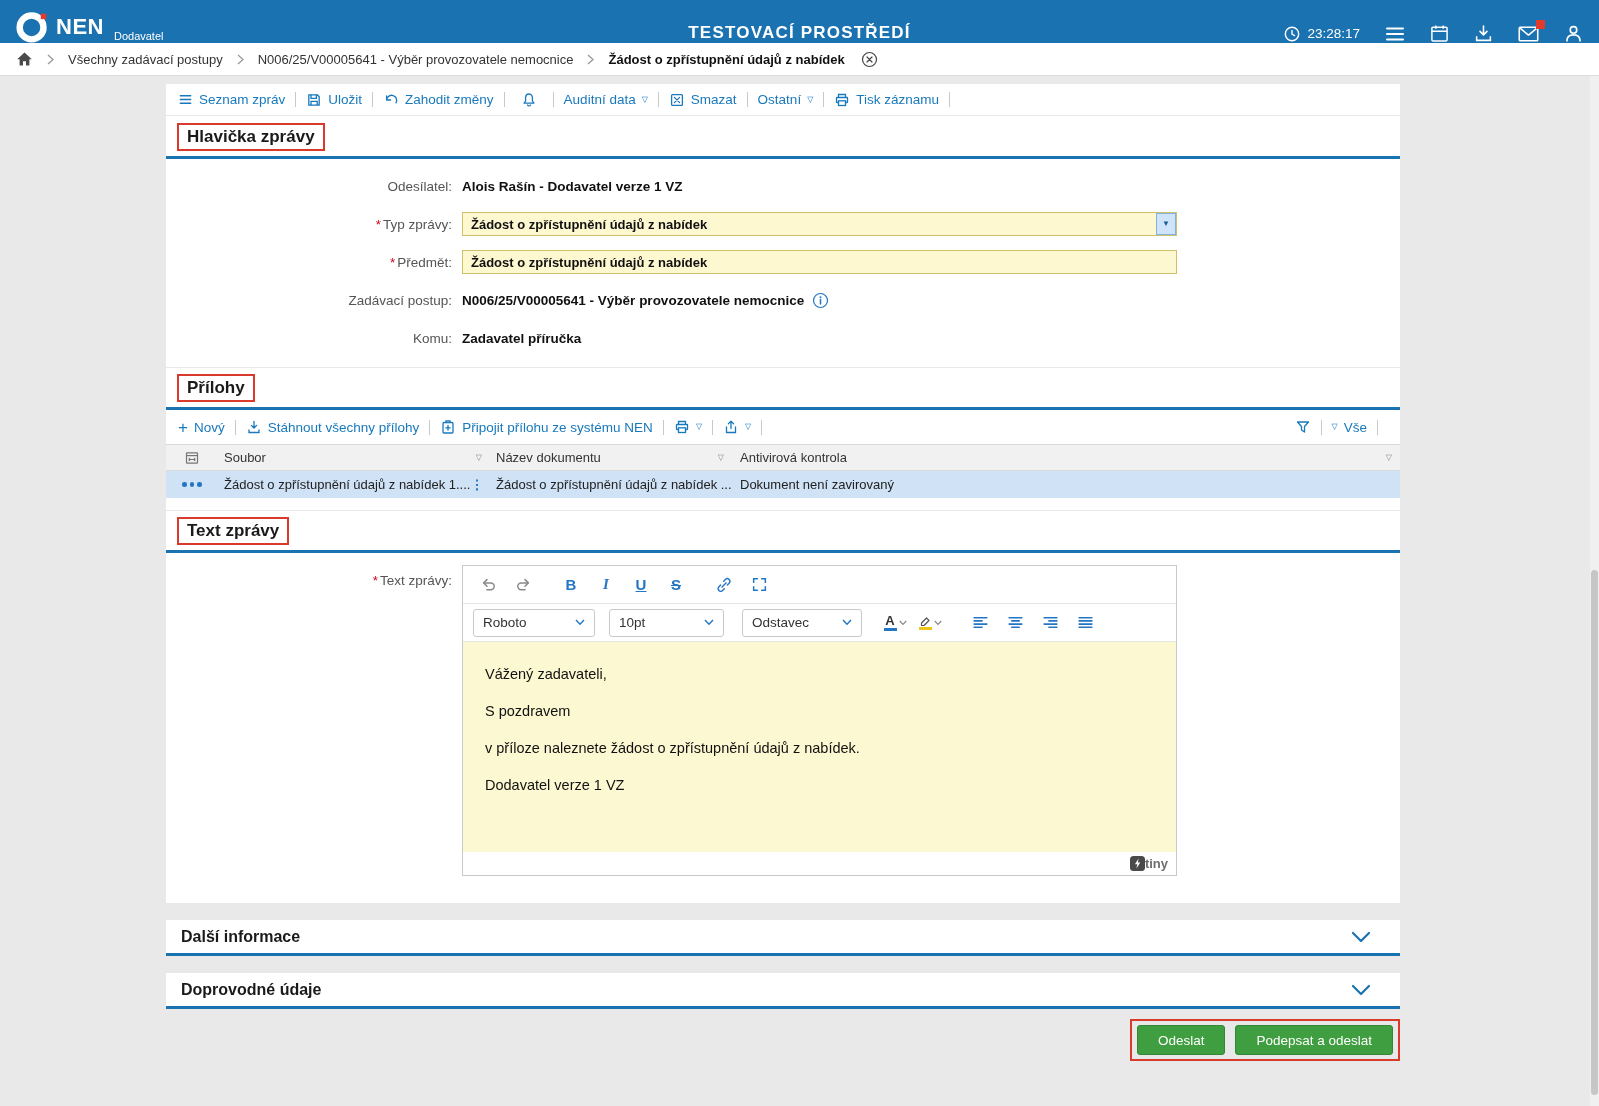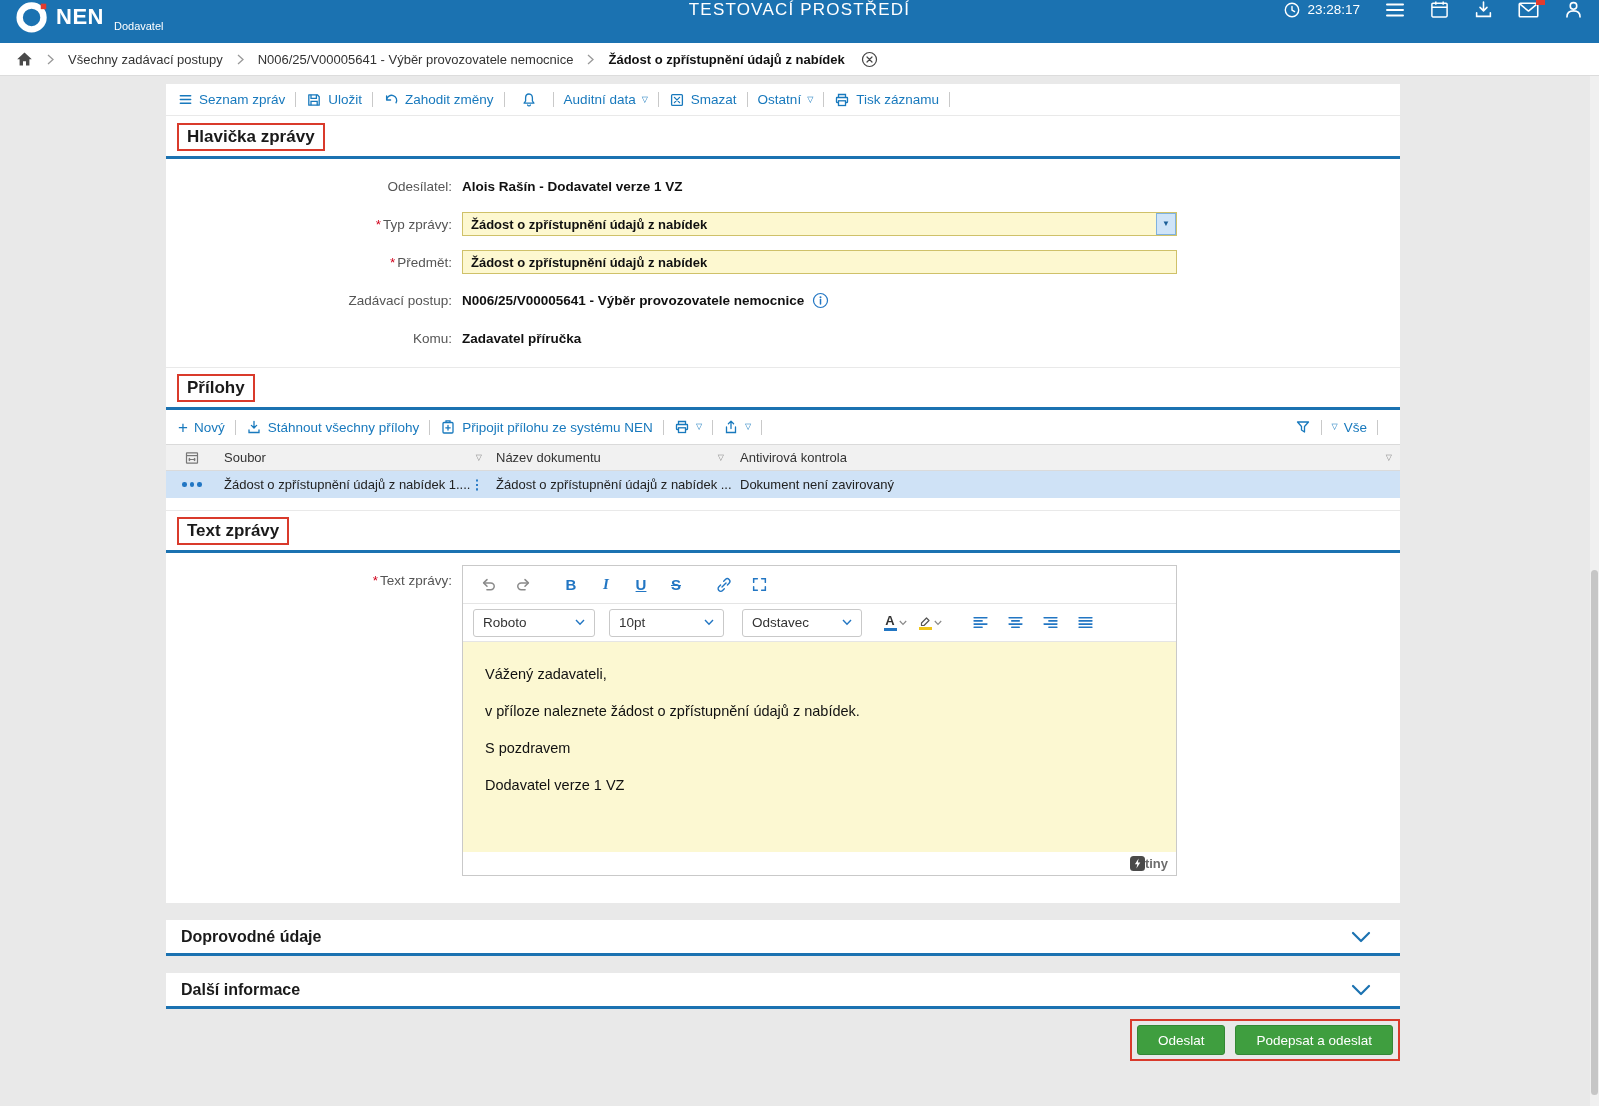--- a/index.html
+++ b/index.html
@@ -1,25 +1,25 @@
 <!DOCTYPE html>
 <html lang="cs"><head>
 <meta charset="utf-8">
 <style>
   *{margin:0;padding:0;box-sizing:border-box}
   html,body{width:1599px;height:1106px}
   body{font-family:"Liberation Sans",sans-serif;background:#e9e9e9;overflow:hidden;position:relative;color:#222}
   svg{display:block}
 
   
-  .topbar{height:43px;background:#1b72b1;display:flex;align-items:flex-start;padding:0 16px;position:relative}
+  .topbar{height:43px;background:#1b72b1;display:flex;align-items:flex-end;padding:0 16px;position:relative}
   .logo{display:flex;align-items:center;gap:7px;cursor:pointer}
   .logo-txt{color:#fff;font-size:22px;font-weight:700;letter-spacing:.5px;line-height:1}
   .logo-sub{color:#fff;font-size:11px;align-self:flex-end;margin:0 0 1px 3px}
-  .env-title{position:absolute;left:50%;transform:translateX(-50%);color:#fff;font-size:17px;font-weight:400;letter-spacing:1.2px}
+  .env-title{position:absolute;left:50%;transform:translateX(-50%);color:#fff;font-size:17px;font-weight:700;letter-spacing:1.2px}
   .hright{margin-left:auto;display:flex;align-items:center;gap:25px}
   .time{display:flex;align-items:center;gap:6px;color:#fff;font-size:13.5px}
   .hicon{position:relative;cursor:pointer;display:flex}
   .badge{position:absolute;top:-5px;right:-6px;width:9px;height:9px;background:#e23b2e}
 
   
   .breadcrumb{height:33px;background:#fff;border-bottom:1px solid #dcdcdc;display:flex;align-items:center;padding:0 16px;gap:14px;font-size:13px;color:#333}
   .crumb{cursor:pointer;white-space:nowrap}
   .crumb.current{font-weight:700;color:#111}
   .bsep{display:flex}
@@ -509,53 +509,53 @@
               </svg>
           </span>
           <span class="ebtn">
             <svg width="17" height="17" viewBox="0 0 16 16">
                 <path d="M2 3.5 H14 M2 6.5 H14 M2 9.5 H14 M2 12.5 H14" stroke="#2276c3" stroke-width="1.5" stroke-linecap="round"></path>
               </svg>
           </span>
         </div>
         <div class="econtent">
           <p>Vážený zadavateli,</p>
+          <p>S pozdravem</p>
           <p>v příloze naleznete žádost o zpřístupnění údajů z nabídek.</p>
-          <p>S pozdravem</p>
           <p>Dodavatel verze 1 VZ</p>
         </div>
         <div class="efoot">
           <svg class="tiny-mark" viewBox="0 0 15 15">
             <rect width="15" height="15" rx="3.5" fill="#4a4a4a"></rect>
             <path d="M8.6 2.4 L4.9 8.3 H7.3 L6.4 12.6 L10.3 6.4 H7.9 Z" fill="#ffffff"></path>
           </svg>
           <span class="tiny-txt">tiny</span>
         </div>
       </div>
     </div>
   </div>
 
   <div class="cbar">
+    <span class="t">Další informace</span>
+    <span class="chev">
+      <svg width="20" height="12" viewBox="0 0 20 12">
+          <path d="M2 2 L10 10 L18 2" fill="none" stroke="#1b72b1" stroke-width="2.2" stroke-linecap="round" stroke-linejoin="round"></path>
+        </svg>
+    </span>
+  </div>
+
+  <div class="cbar">
     <span class="t">Doprovodné údaje</span>
     <span class="chev">
       <svg width="20" height="12" viewBox="0 0 20 12">
           <path d="M2 2 L10 10 L18 2" fill="none" stroke="#1b72b1" stroke-width="2.2" stroke-linecap="round" stroke-linejoin="round"></path>
         </svg>
     </span>
   </div>
 
-  <div class="cbar">
-    <span class="t">Další informace</span>
-    <span class="chev">
-      <svg width="20" height="12" viewBox="0 0 20 12">
-          <path d="M2 2 L10 10 L18 2" fill="none" stroke="#1b72b1" stroke-width="2.2" stroke-linecap="round" stroke-linejoin="round"></path>
-        </svg>
-    </span>
-  </div>
-
   <div class="factions">
     <div class="fredbox">
       <span class="gbtn">Odeslat</span>
       <span class="gbtn">Podepsat a odeslat</span>
     </div>
   </div>
 
 </div>
 
 <div class="sb-track">

